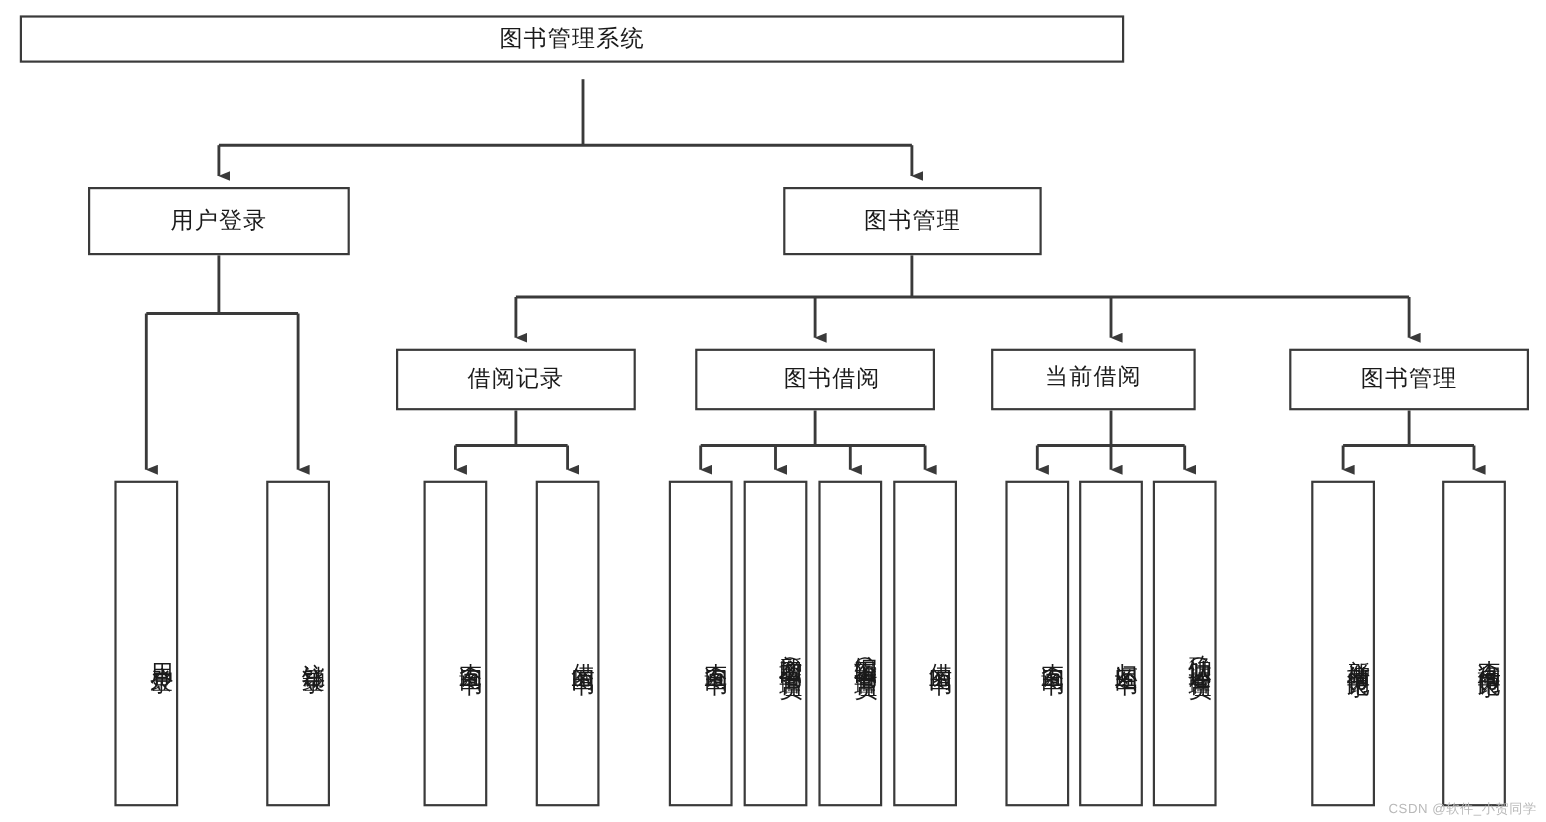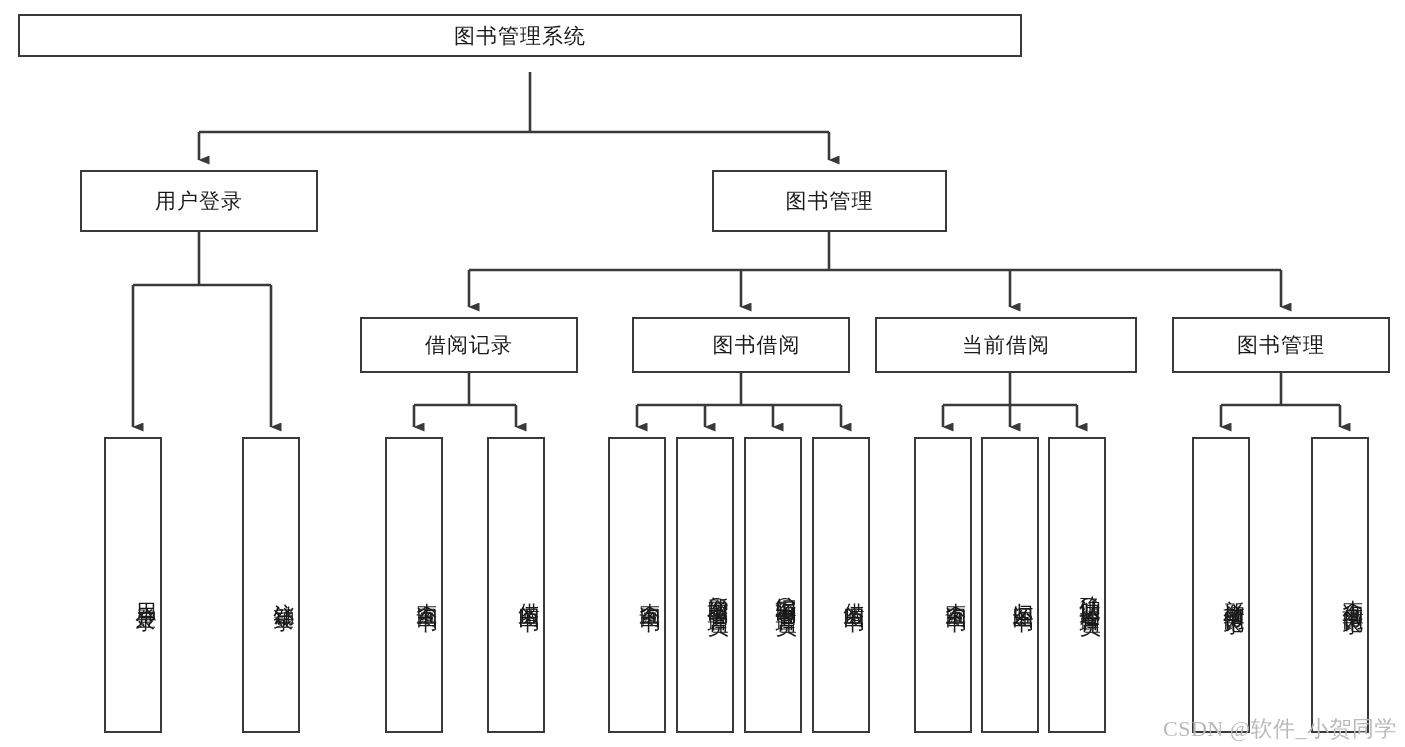--- a/index.html
+++ b/index.html
@@ -50,26 +50,26 @@
     justify-content: center;
   }
   .node-label {
     white-space: nowrap;
     display: block;
   }
   .watermark {
     position: absolute;
     right: 8px;
     bottom: 3px;
-    font-size: 22px;
+    font-size: 12px;
     color: #b9b9b9;
     letter-spacing: 0.5px;
     z-index: 5;
     white-space: nowrap;
-    font-family: Liberation Serif, serif;
+    font-family: Liberation Sans, sans-serif;
   }
 </style>
 </head>
 <body>
 
 <div id="canvas">
 
   <svg id="svg-connectors" viewBox="0 0 1405 747" xmlns="http://www.w3.org/2000/svg">
     <defs>
       <marker id="arrowhead" markerWidth="9" markerHeight="11" refX="4.5" refY="10.5" orient="auto" markerUnits="userSpaceOnUse">
@@ -130,21 +130,21 @@
       </div>
       <div class="node horiz" style="left: 712px; top: 170px; width: 235px; height: 62px; align-items: center;">
         <span class="node-label">图书管理</span>
       </div>
       <div class="node horiz" style="left: 360px; top: 317px; width: 218px; height: 56px;">
         <span class="node-label">借阅记录</span>
       </div>
       <div class="node horiz" style="left: 632px; top: 317px; width: 218px; height: 56px; padding-left: 31px;">
         <span class="node-label">图书借阅</span>
       </div>
-      <div class="node horiz" style="left: 875px; top: 317px; width: 262px; height: 56px;">
+      <div class="node horiz" style="left: 901px; top: 317px; width: 186px; height: 56px; font-family: Liberation Mono, monospace;">
         <span class="node-label">当前借阅</span>
       </div>
       <div class="node horiz" style="left: 1172px; top: 317px; width: 218px; height: 56px;">
         <span class="node-label">图书管理</span>
       </div>
       <div class="node vert" style="left: 104px; top: 437px; width: 58px; height: 296px;">
         <span class="node-label">用户登录</span>
       </div>
       <div class="node vert" style="left: 242px; top: 437px; width: 58px; height: 296px;">
         <span class="node-label">注销登录</span>

